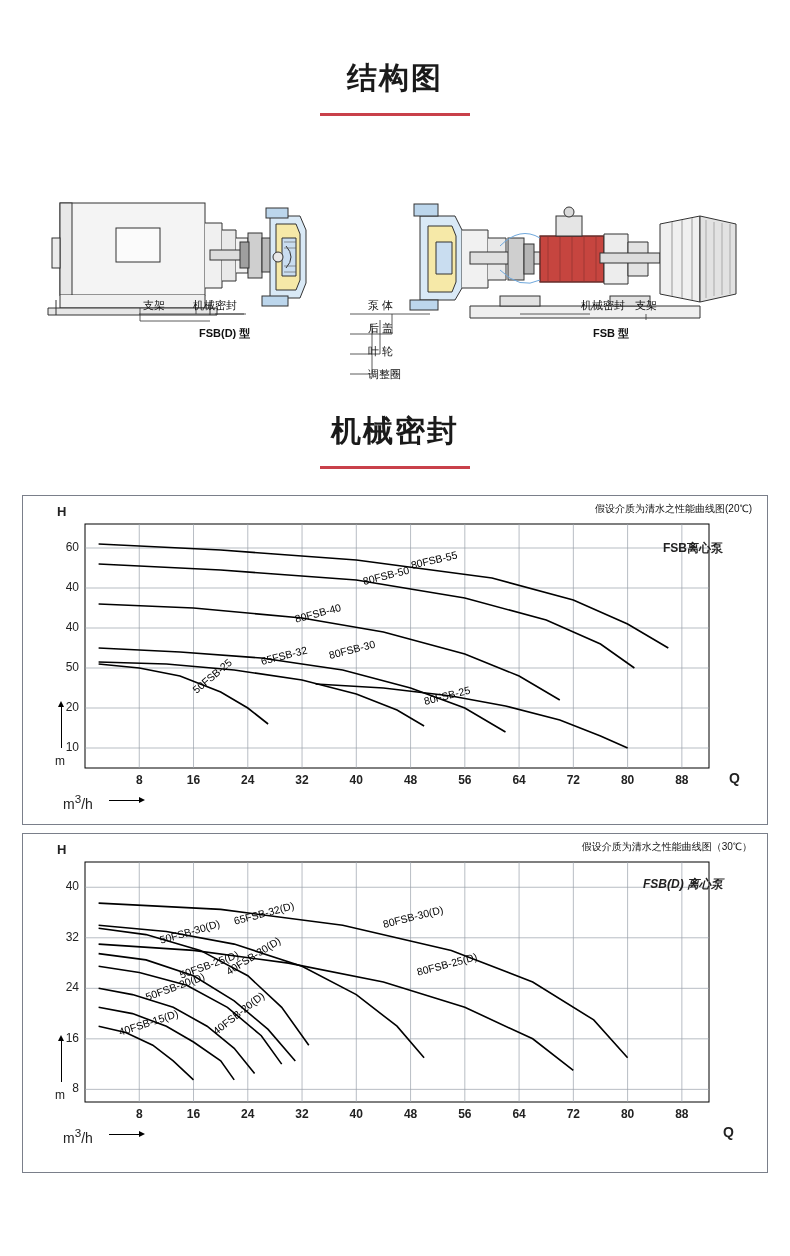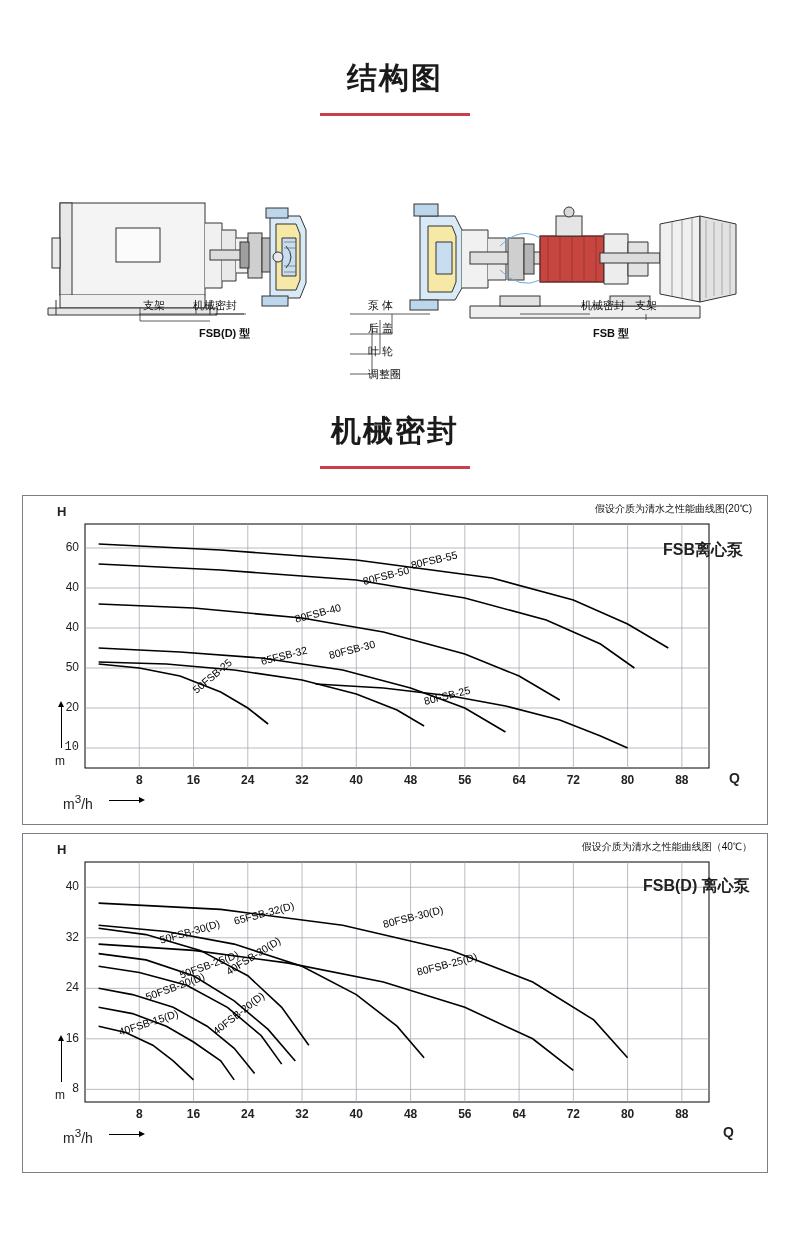--- a/index.html
+++ b/index.html
@@ -77,21 +77,21 @@
     position:absolute;
     font-size:14px;
     white-space:nowrap;
   }
   .axis-q{
     position:absolute;
     font-size:14px;font-weight:bold;
   }
   .pumpname{
     position:absolute;
-    font-size:16px;
+    font-size:12px;
     font-weight:bold;
     white-space:nowrap;
     padding-left:20px;
   }
   .ytick{
     position:absolute;
     font-size:12px;
     text-align:right;
     width:26px;
   }
@@ -293,21 +293,21 @@
       <div class="xtick" style="left: 157.522px; top: 277px;">16</div>
       <div class="xtick" style="left: 211.783px; top: 277px;">24</div>
       <div class="xtick" style="left: 266.043px; top: 277px;">32</div>
       <div class="xtick" style="left: 320.304px; top: 277px;">40</div>
       <div class="xtick" style="left: 374.565px; top: 277px;">48</div>
       <div class="xtick" style="left: 428.826px; top: 277px;">56</div>
       <div class="xtick" style="left: 483.087px; top: 277px;">64</div>
       <div class="xtick" style="left: 537.348px; top: 277px;">72</div>
       <div class="xtick" style="left: 591.609px; top: 277px;">80</div>
       <div class="xtick" style="left: 645.87px; top: 277px;">88</div>
-      <div class="ytick" style="left: 30px; top: 244px; font-family: Liberation Mono, monospace;">10</div>
+      <div class="ytick" style="left: 30px; top: 244px;">10</div>
       <div class="ytick" style="left: 30px; top: 204px;">20</div>
       <div class="ytick" style="left: 30px; top: 164px;">50</div>
       <div class="ytick" style="left: 30px; top: 124px;">40</div>
       <div class="ytick" style="left: 30px; top: 84px;">40</div>
       <div class="ytick" style="left: 30px; top: 44px;">60</div>
       <div class="curve-label" style="left: 387.565px; top: 63px; transform: rotate(-13deg);">80FSB-55</div>
       <div class="curve-label" style="left: 340.087px; top: 79px; transform: rotate(-14deg);">80FSB-50</div>
       <div class="curve-label" style="left: 272.261px; top: 117px; transform: rotate(-15deg);">80FSB-40</div>
       <div class="curve-label" style="left: 306.174px; top: 153px; transform: rotate(-14deg);">80FSB-30</div>
       <div class="curve-label" style="left: 238.348px; top: 159px; transform: rotate(-14deg);">65FSB-32</div>
@@ -372,22 +372,22 @@
       <div class="ytick" style="left: 30px; top: 45.2632px;">40</div>
       <div class="curve-label" style="left: 360.435px; top: 84.1579px; transform: rotate(-14deg);">80FSB-30(D)</div>
       <div class="curve-label" style="left: 394.348px; top: 131.526px; transform: rotate(-15deg);">80FSB-25(D)</div>
       <div class="curve-label" style="left: 211.217px; top: 81px; transform: rotate(-15deg);">65FSB-32(D)</div>
       <div class="curve-label" style="left: 136.609px; top: 99.9474px; transform: rotate(-16deg);">50FSB-30(D)</div>
       <div class="curve-label" style="left: 204.435px; top: 131.526px; transform: rotate(-32deg);">40FSB-30(D)</div>
       <div class="curve-label" style="left: 156.957px; top: 134.684px; transform: rotate(-20deg);">50FSB-25(D)</div>
       <div class="curve-label" style="left: 123.043px; top: 156.789px; transform: rotate(-20deg);">50FSB-20(D)</div>
       <div class="curve-label" style="left: 190.87px; top: 191.526px; transform: rotate(-38deg);">40FSB-20(D)</div>
       <div class="curve-label" style="left: 95.913px; top: 191.526px; transform: rotate(-18deg);">40FSB-15(D)</div>
-      <div class="note">假设介质为清水之性能曲线图（40℃）</div>
+      <div class="note">假设介质为清水之性能曲线图（30℃）</div>
       <div class="axis-h" style="left: 34px; top: 8px;">H</div>
       <div class="axis-m" style="left: 32px; top: 254px;">m</div>
       <div class="arrow-v" style="left: 38px; top: 206px; height: 42px;"></div>
       <div class="axis-unit" style="left: 40px; top: 292px;">m<sup>3</sup>/h</div>
       <div class="arrow-h" style="left: 86px; top: 300px; width: 30px;"></div>
       <div class="axis-q" style="left: 700px; top: 290px;">Q</div>
-      <div class="pumpname" style="left: 600px; top: 42px;">FSB(D) 离心泵</div>
+      <div class="pumpname" style="left: 600px; top: 42px; font-style: italic;">FSB(D) 离心泵</div>
     </div>
 </div>
 
 </body></html>

